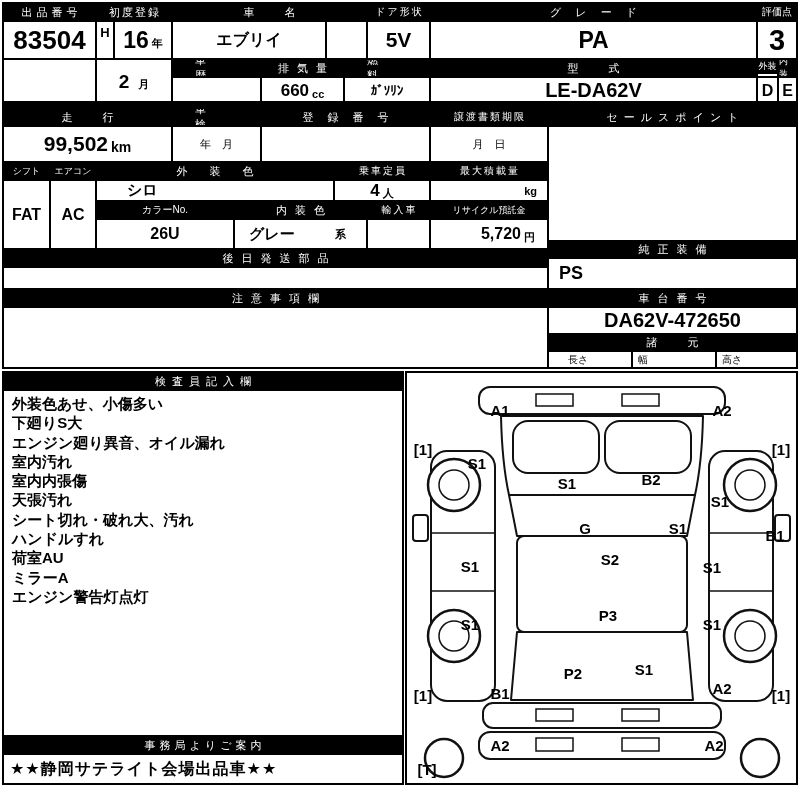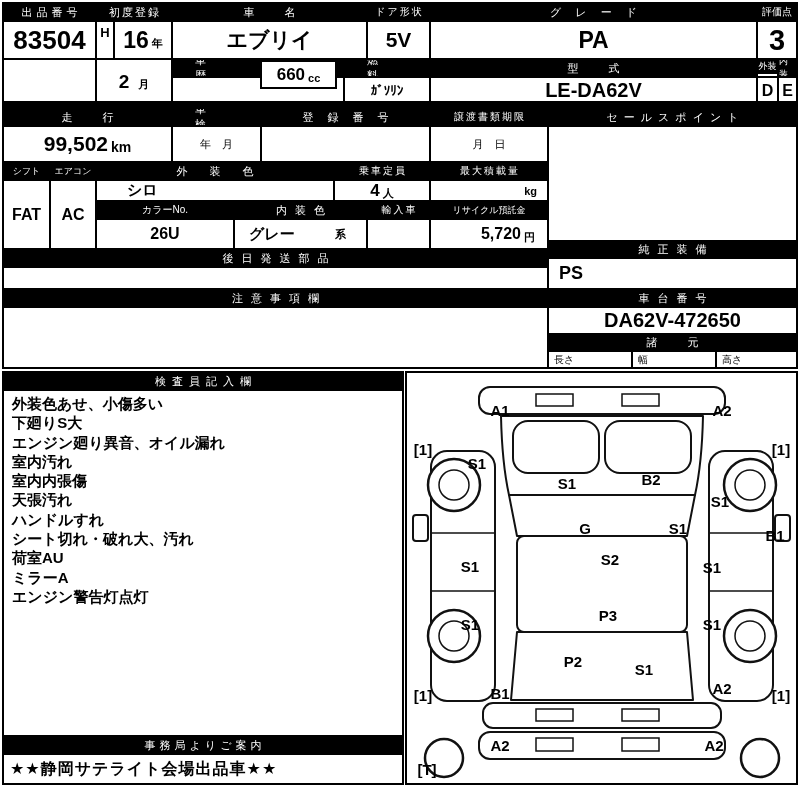--- a/index.html
+++ b/index.html
@@ -40,35 +40,35 @@
   <div class="cell" style="left:113px;top:20px;width:60px;height:40px">
     <span style="font-size:23px">16</span>
     <span class="u">年</span>
   </div>
   <div class="cell" style="left:95px;top:58px;width:78px;height:47px">
     <span style="font-size:19px">2</span>
     <span class="u" style="margin-left:9px">月</span>
   </div>
 
   <div class="cell hdr ls30" style="left:171px;top:2px;width:197px;height:20px">車名</div>
-  <div class="cell" style="left:171px;top:20px;width:197px;height:40px;font-size:21px">エブリイ</div>
+  <div class="cell" style="left:171px;top:20px;width:156px;height:40px;font-size:16px">エブリイ</div>
 
   <div class="cell hdr f10 ls2" style="left:366px;top:2px;width:65px;height:20px">ドア形状</div>
   <div class="cell" style="left:366px;top:20px;width:65px;height:40px;font-size:21px">5V</div>
 
   <div class="cell hdr ls14" style="left:429px;top:2px;width:329px;height:20px">グレード</div>
   <div class="cell" style="left:429px;top:20px;width:329px;height:40px;font-size:23px">PA</div>
 
   <div class="cell hdr f10" style="left:756px;top:2px;width:42px;height:20px">評価点</div>
   <div class="cell" style="left:756px;top:20px;width:42px;height:40px;font-size:29px">3</div>
 
   <div class="cell hdr ls22" style="left:171px;top:58px;width:91px;height:20px">車歴</div>
 
   <div class="cell hdr ls8" style="left:260px;top:58px;width:85px;height:20px">排気量</div>
-  <div class="cell" style="left:260px;top:60px;width:77px;height:29px">
+  <div class="cell" style="left:260px;top:76px;width:85px;height:29px">
     <span style="font-size:17px">660</span>
     <span class="u">cc</span>
   </div>
 
   <div class="cell hdr ls22" style="left:343px;top:58px;width:88px;height:20px">燃料</div>
   <div class="cell" style="left:343px;top:76px;width:88px;height:29px;font-size:13px">ｶﾞｿﾘﾝ</div>
 
   <div class="cell hdr ls30" style="left:429px;top:58px;width:329px;height:20px">型式</div>
   <div class="cell" style="left:429px;top:76px;width:329px;height:29px;font-size:20px">LE-DA62V</div>
 
@@ -139,34 +139,34 @@
   <div class="cell hdr ls8" style="left:547px;top:240px;width:251px;height:19px">純正装備</div>
   <div class="cell left" style="left:547px;top:257px;width:251px;height:33px;font-size:18px;padding-left:10px">PS</div>
 
   <div class="cell hdr ls8" style="left:2px;top:288px;width:547px;height:20px">注意事項欄</div>
   <div class="cell" style="left:2px;top:306px;width:547px;height:63px"></div>
 
   <div class="cell hdr ls8" style="left:547px;top:288px;width:251px;height:20px">車台番号</div>
   <div class="cell" style="left:547px;top:306px;width:251px;height:29px;font-size:20px">DA62V-472650</div>
 
   <div class="cell hdr ls30" style="left:547px;top:333px;width:251px;height:19px">諸元</div>
-  <div class="cell left" style="left:547px;top:350px;width:86px;height:19px;font-size:10px;font-weight:normal;padding-left:5px">長さ</div>
+  <div class="cell left" style="left:547px;top:350px;width:86px;height:19px;font-size:10px;font-weight:normal;padding-left:19px">長さ</div>
   <div class="cell left" style="left:631px;top:350px;width:86px;height:19px;font-size:10px;font-weight:normal;padding-left:5px">幅</div>
   <div class="cell left" style="left:715px;top:350px;width:83px;height:19px;font-size:10px;font-weight:normal;padding-left:5px">高さ</div>
 
   <div class="cell hdr ls6" style="left:2px;top:371px;width:402px;height:20px">検査員記入欄</div>
   <div class="cell notes" style="left:2px;top:389px;width:402px;height:348px">
       <div class="note-line">外装色あせ、小傷多い</div>
       <div class="note-line">下廻りS大</div>
       <div class="note-line">エンジン廻り異音、オイル漏れ</div>
       <div class="note-line">室内汚れ</div>
       <div class="note-line">室内内張傷</div>
       <div class="note-line">天張汚れ</div>
+      <div class="note-line">シート切れ・破れ大、汚れ</div>
       <div class="note-line">ハンドルすれ</div>
-      <div class="note-line">シート切れ・破れ大、汚れ</div>
       <div class="note-line">荷室AU</div>
       <div class="note-line">ミラーA</div>
       <div class="note-line">エンジン警告灯点灯</div>
     </div>
 
   <div class="cell hdr ls4" style="left:2px;top:735px;width:402px;height:20px">事務局よりご案内</div>
   <div class="cell left" style="left:2px;top:753px;width:402px;height:32px;font-size:16px;padding-left:6px;letter-spacing:1px">★★静岡サテライト会場出品車★★</div>
 
   <div class="cell dgm" style="left:405px;top:371px;width:393px;height:414px">
     <svg viewBox="0 0 389 410" width="389" height="410">
@@ -223,21 +223,21 @@
         <span class="marker" style="left: 313px; top: 128px;">S1</span>
         <span class="marker" style="left: 178px; top: 155px;">G</span>
         <span class="marker" style="left: 271px; top: 155px;">S1</span>
         <span class="marker" style="left: 368px; top: 162px;">B1</span>
         <span class="marker" style="left: 63px; top: 193px;">S1</span>
         <span class="marker" style="left: 203px; top: 186px;">S2</span>
         <span class="marker" style="left: 305px; top: 194px;">S1</span>
         <span class="marker" style="left: 201px; top: 242px;">P3</span>
         <span class="marker" style="left: 63px; top: 251px;">S1</span>
         <span class="marker" style="left: 305px; top: 251px;">S1</span>
-        <span class="marker" style="left: 166px; top: 288px;">P2</span>
+        <span class="marker" style="left: 166px; top: 300px;">P2</span>
         <span class="marker" style="left: 237px; top: 296px;">S1</span>
         <span class="marker" style="left: 93px; top: 320px;">B1</span>
         <span class="marker" style="left: 315px; top: 315px;">A2</span>
         <span class="marker" style="left: 16px; top: 322px;">[1]</span>
         <span class="marker" style="left: 374px; top: 322px;">[1]</span>
         <span class="marker" style="left: 93px; top: 372px;">A2</span>
         <span class="marker" style="left: 307px; top: 372px;">A2</span>
         <span class="marker" style="left: 20px; top: 396px;">[T]</span>
       </div>
   </div>

